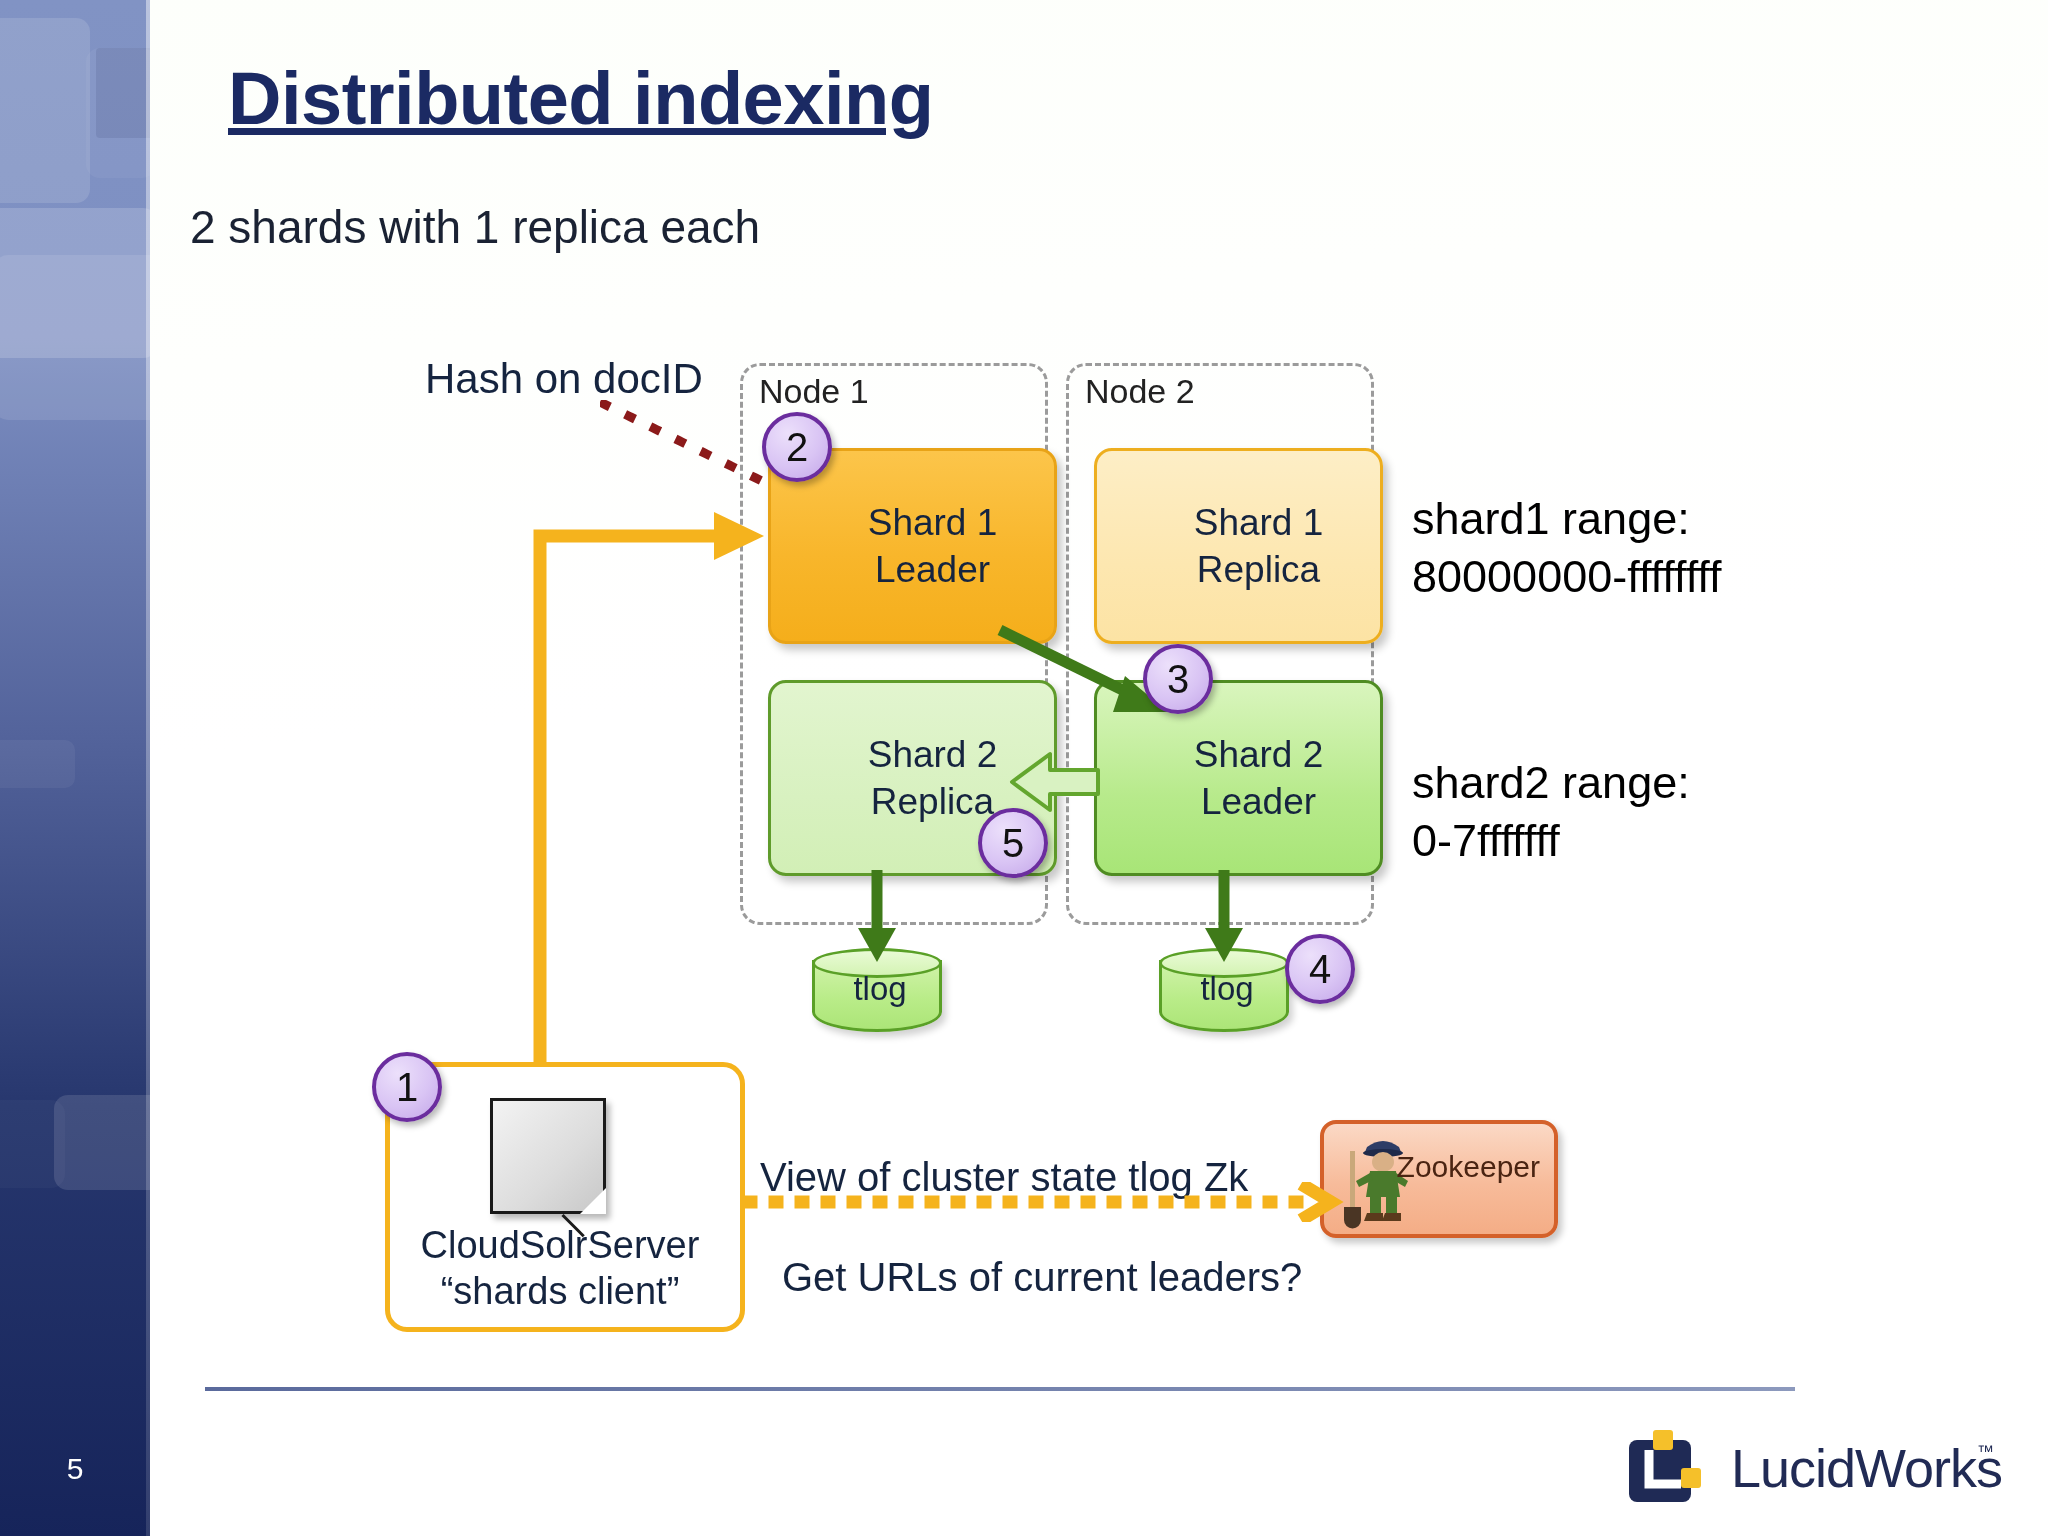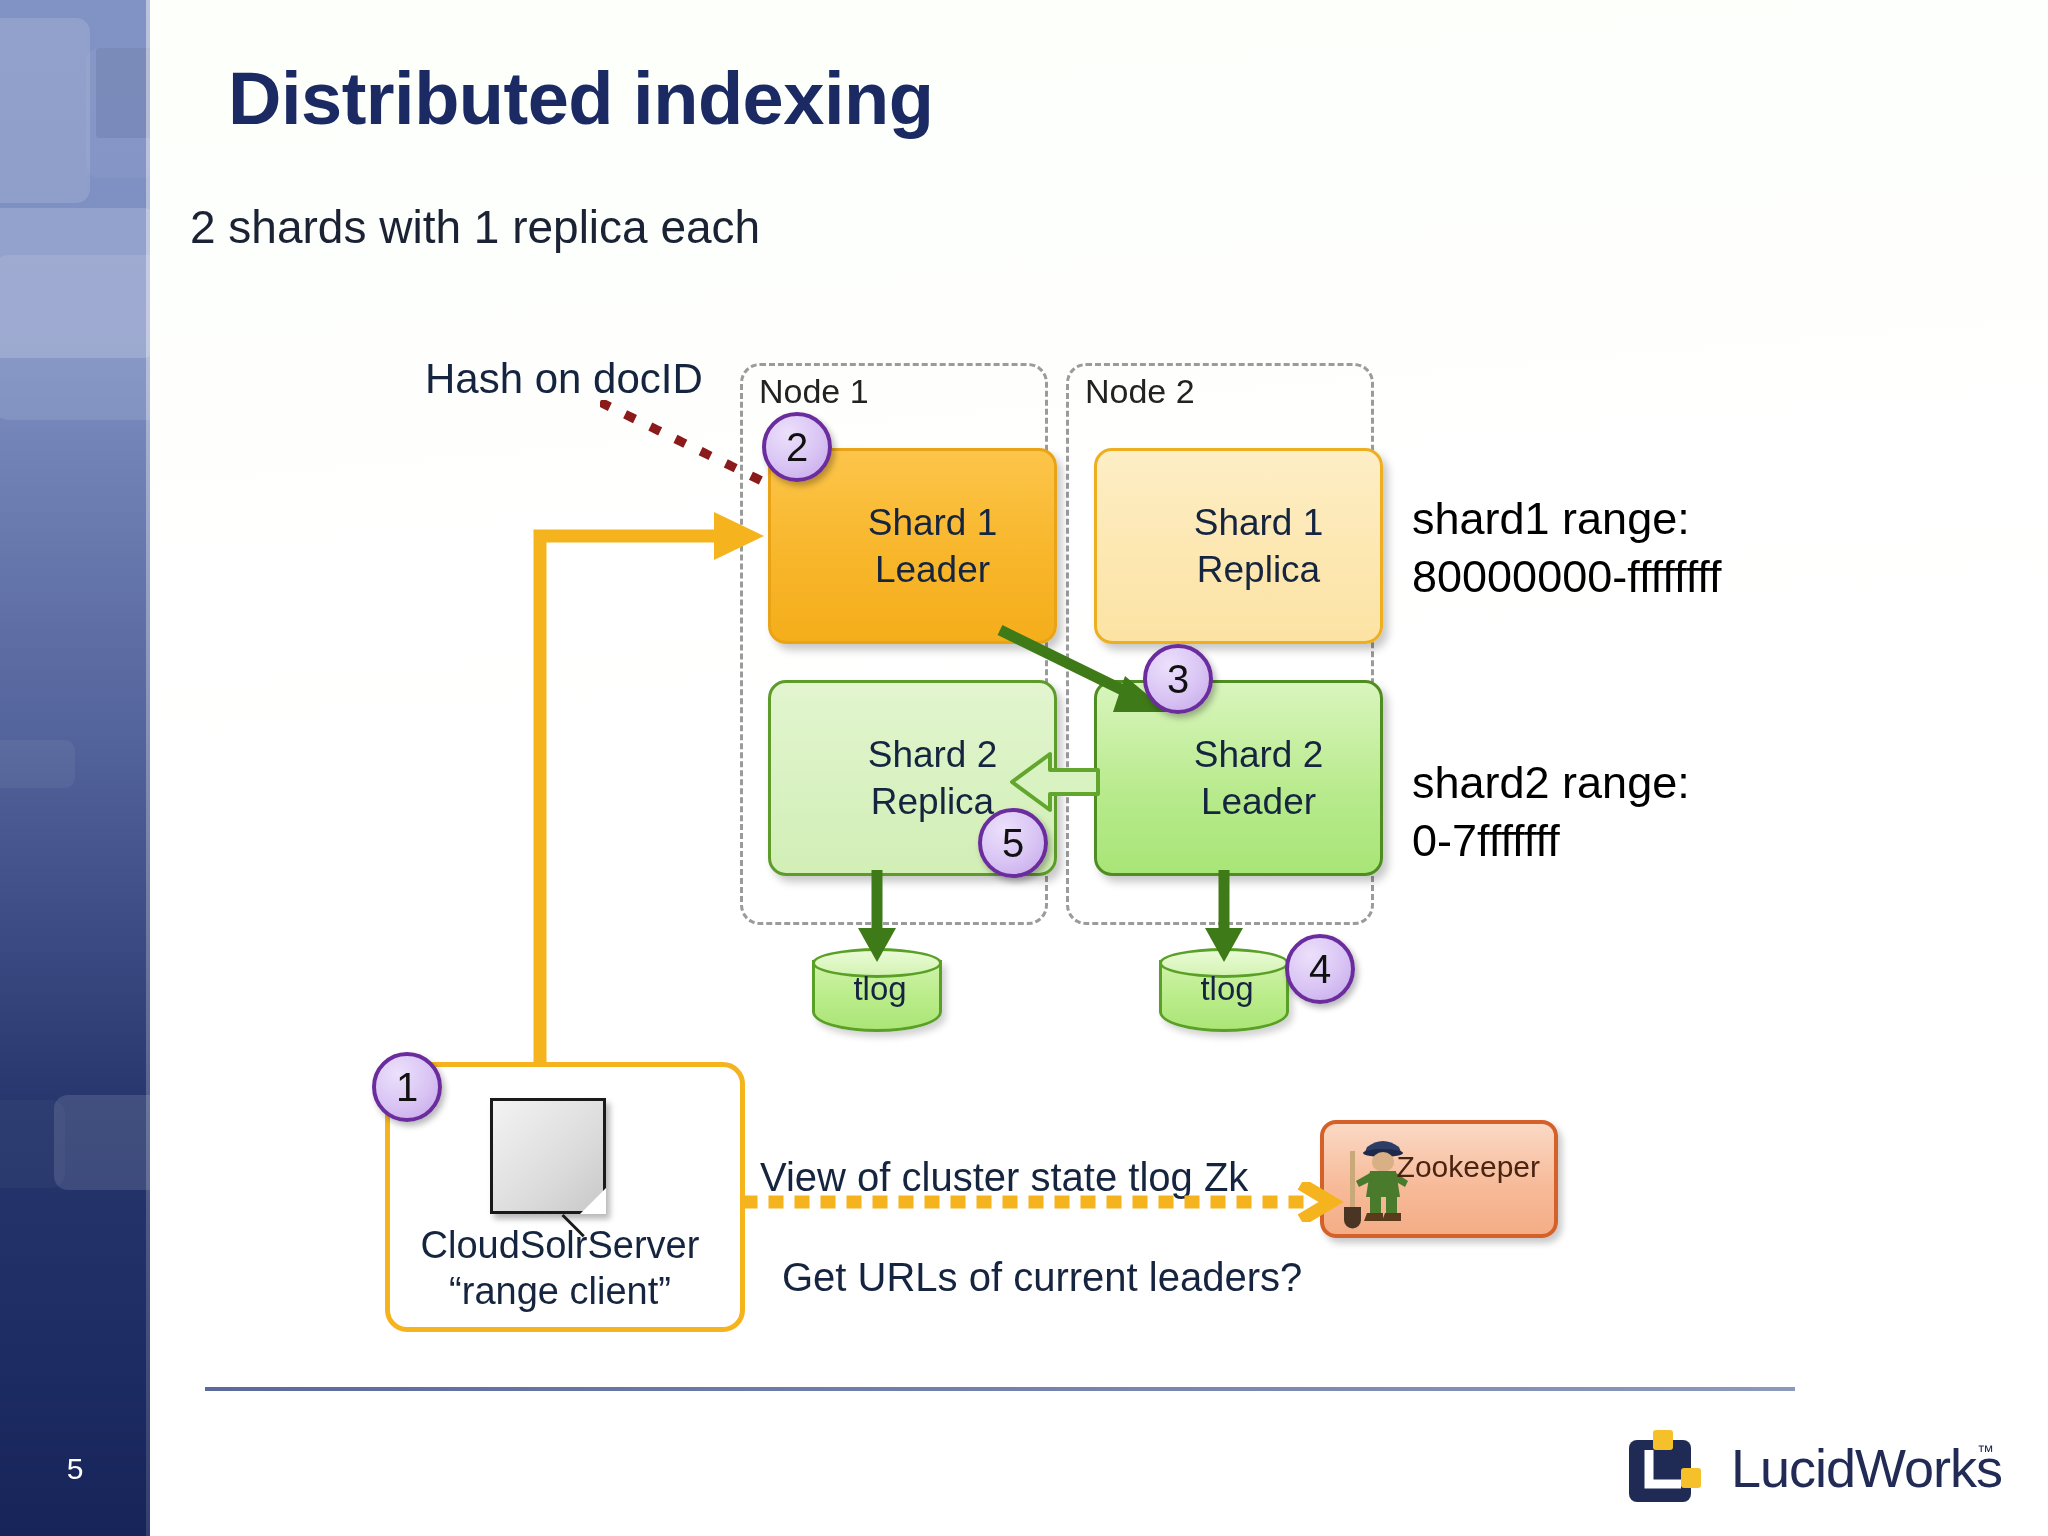--- a/index.html
+++ b/index.html
@@ -54,20 +54,21 @@
 
   
   .title {
     position: absolute;
     left: 228px; top: 56px;
     font-size: 74px;
     font-weight: bold;
     color: #1b2a63;
     letter-spacing: -0.5px;
     font-family: "Liberation Sans", sans-serif;
+    text-decoration: underline;
   }
   .subtitle {
     position: absolute;
     left: 190px; top: 200px;
     font-size: 46px;
     color: #1a2233;
     font-family: "Liberation Sans", sans-serif;
   }
 
   
@@ -405,21 +406,21 @@
 80000000-ffffffff</div>
   <div class="range-text" id="range2">shard2 range:
 0-7fffffff</div>
 
   <div id="client-box"></div>
   <div id="client-doc">
     <div class="fold"></div>
     <div class="fold-edge"></div>
   </div>
   <div id="client-label">CloudSolrServer
-“range client”</div>
+“shards client”</div>
 
   <div id="zk-line1">View of cluster state tlog Zk</div>
   <svg id="zk-dots" viewBox="0 0 610 40">
     <line x1="4" y1="20" x2="552" y2="20" stroke="#f5b31d" stroke-width="13" stroke-linecap="square" stroke-dasharray="2 24"></line>
     <polyline points="556,2 586,20 556,38" fill="none" stroke="#f5b31d" stroke-width="13" stroke-linejoin="miter"></polyline>
   </svg>
   <div id="zk-line2">Get URLs of current leaders?</div>
 
   <div id="zk-box">
     <svg id="zk-figure" viewBox="0 0 100 100">

